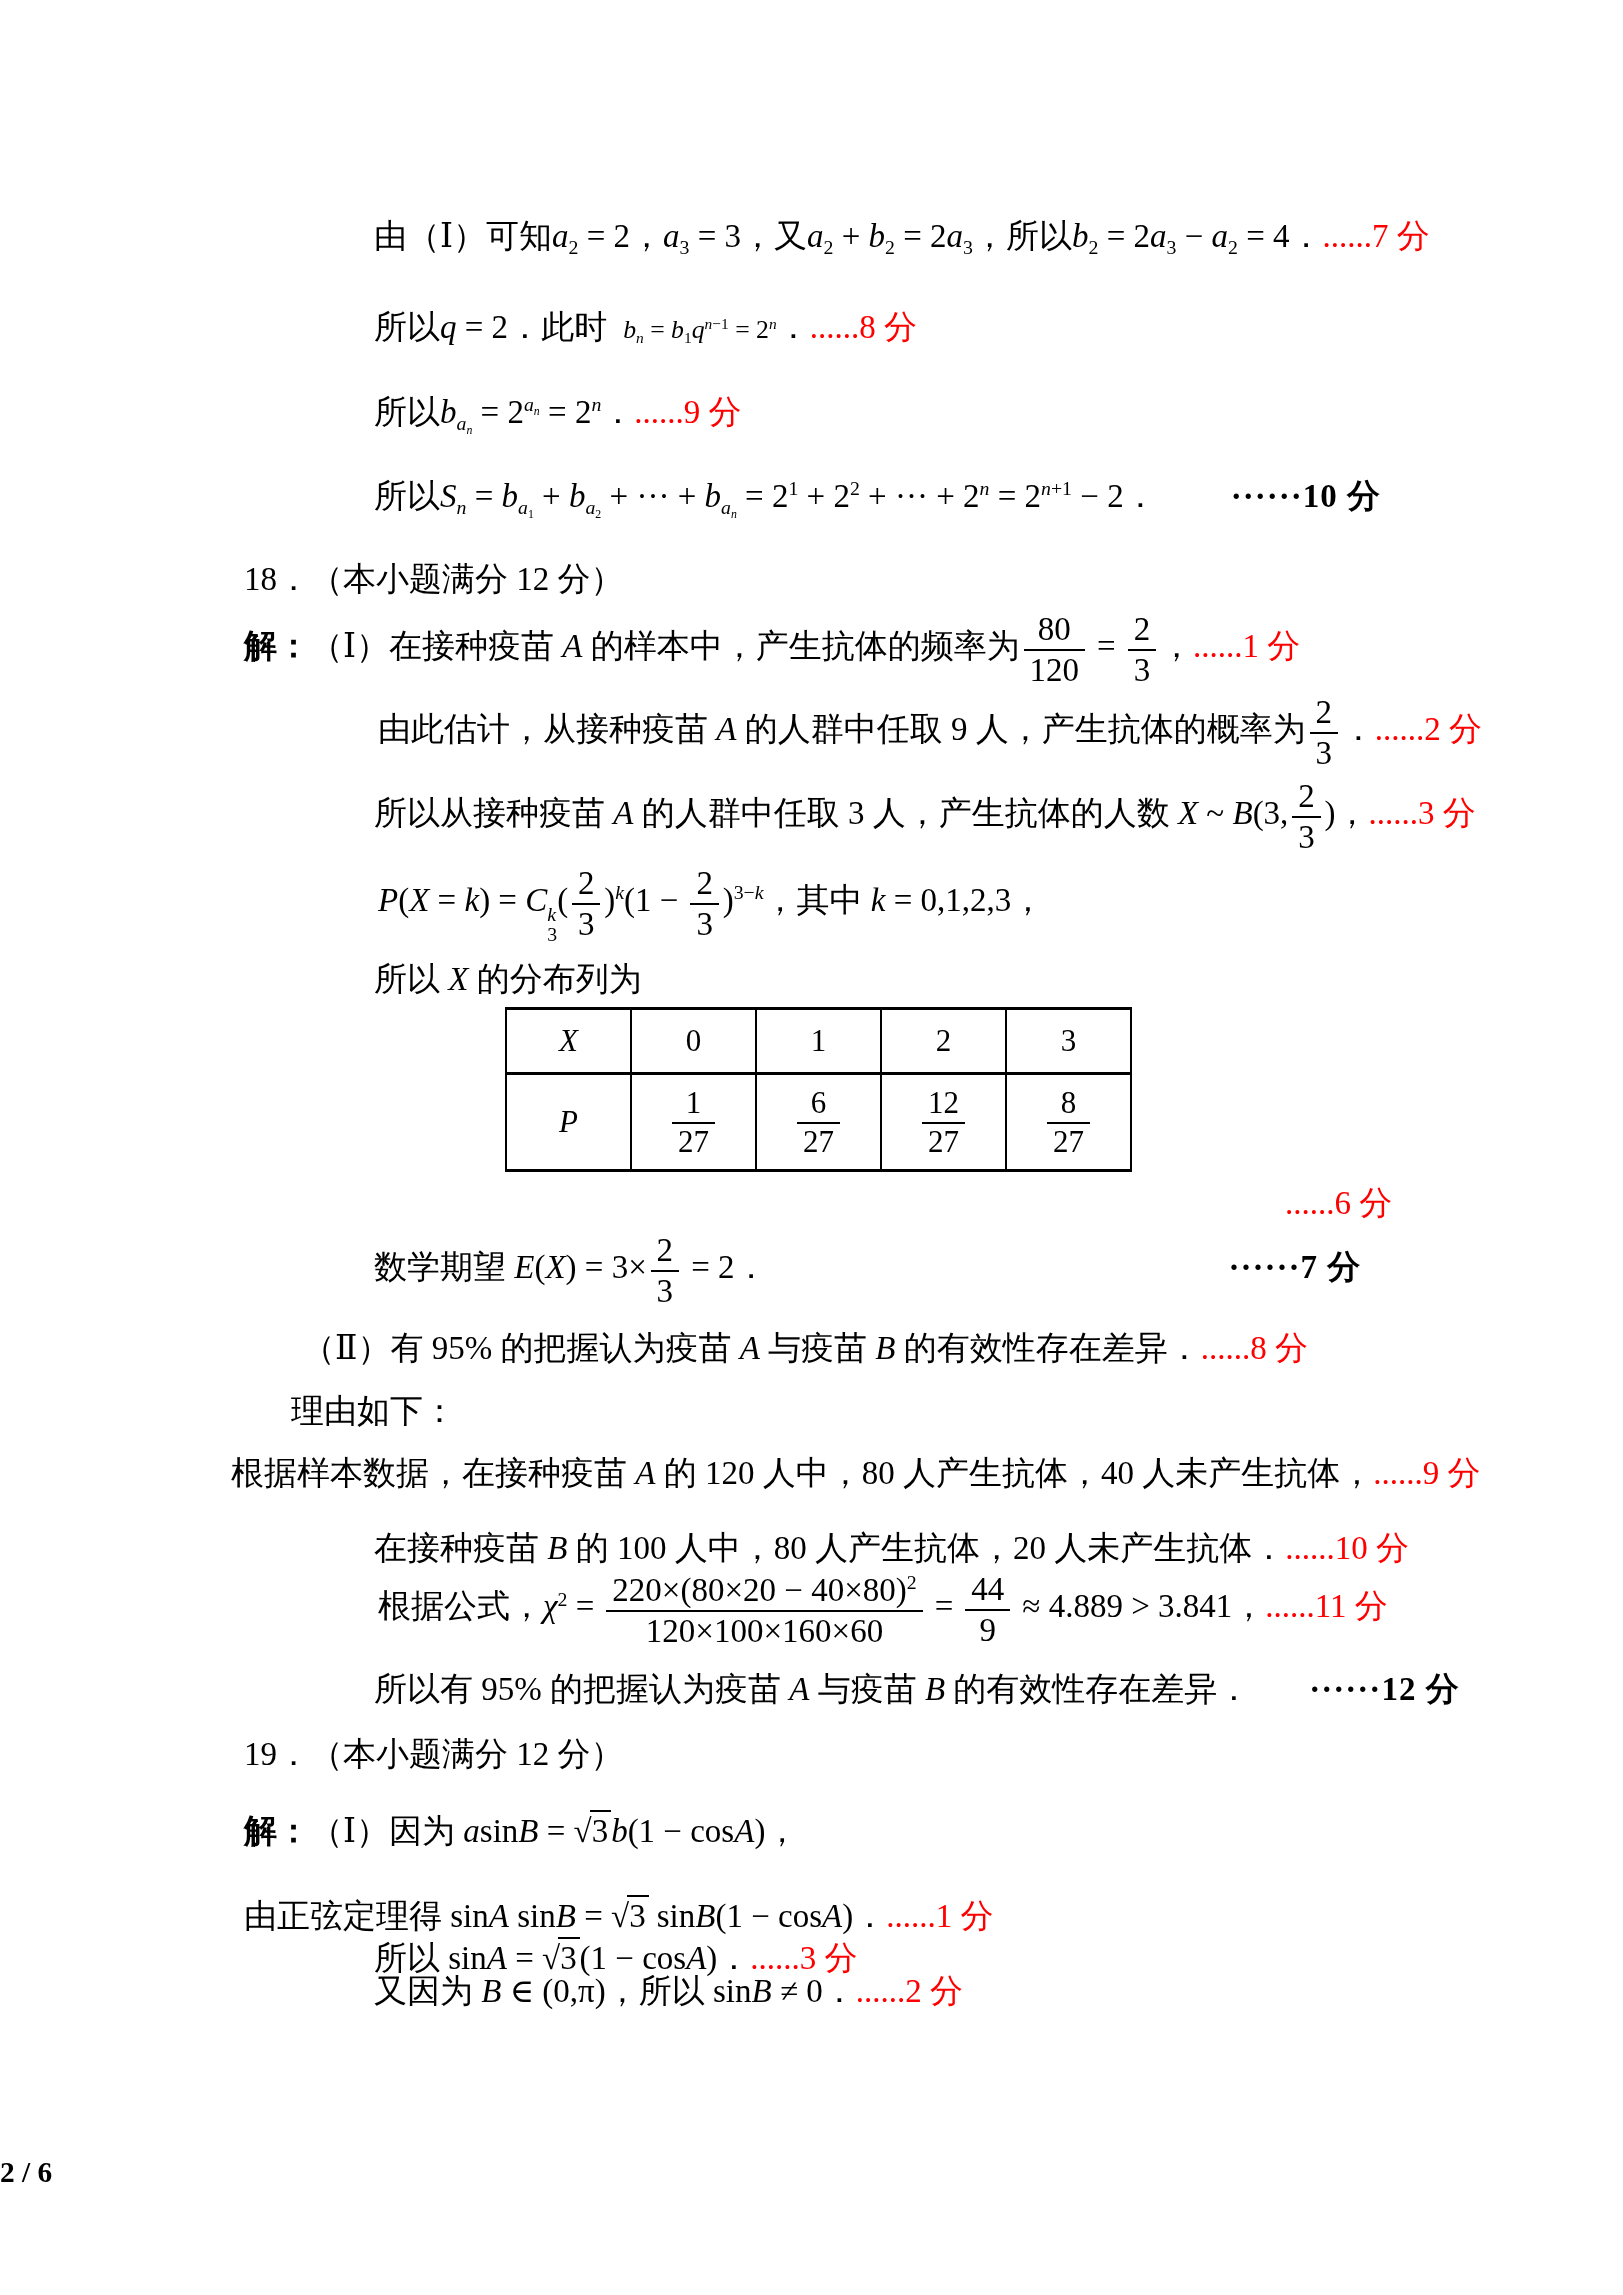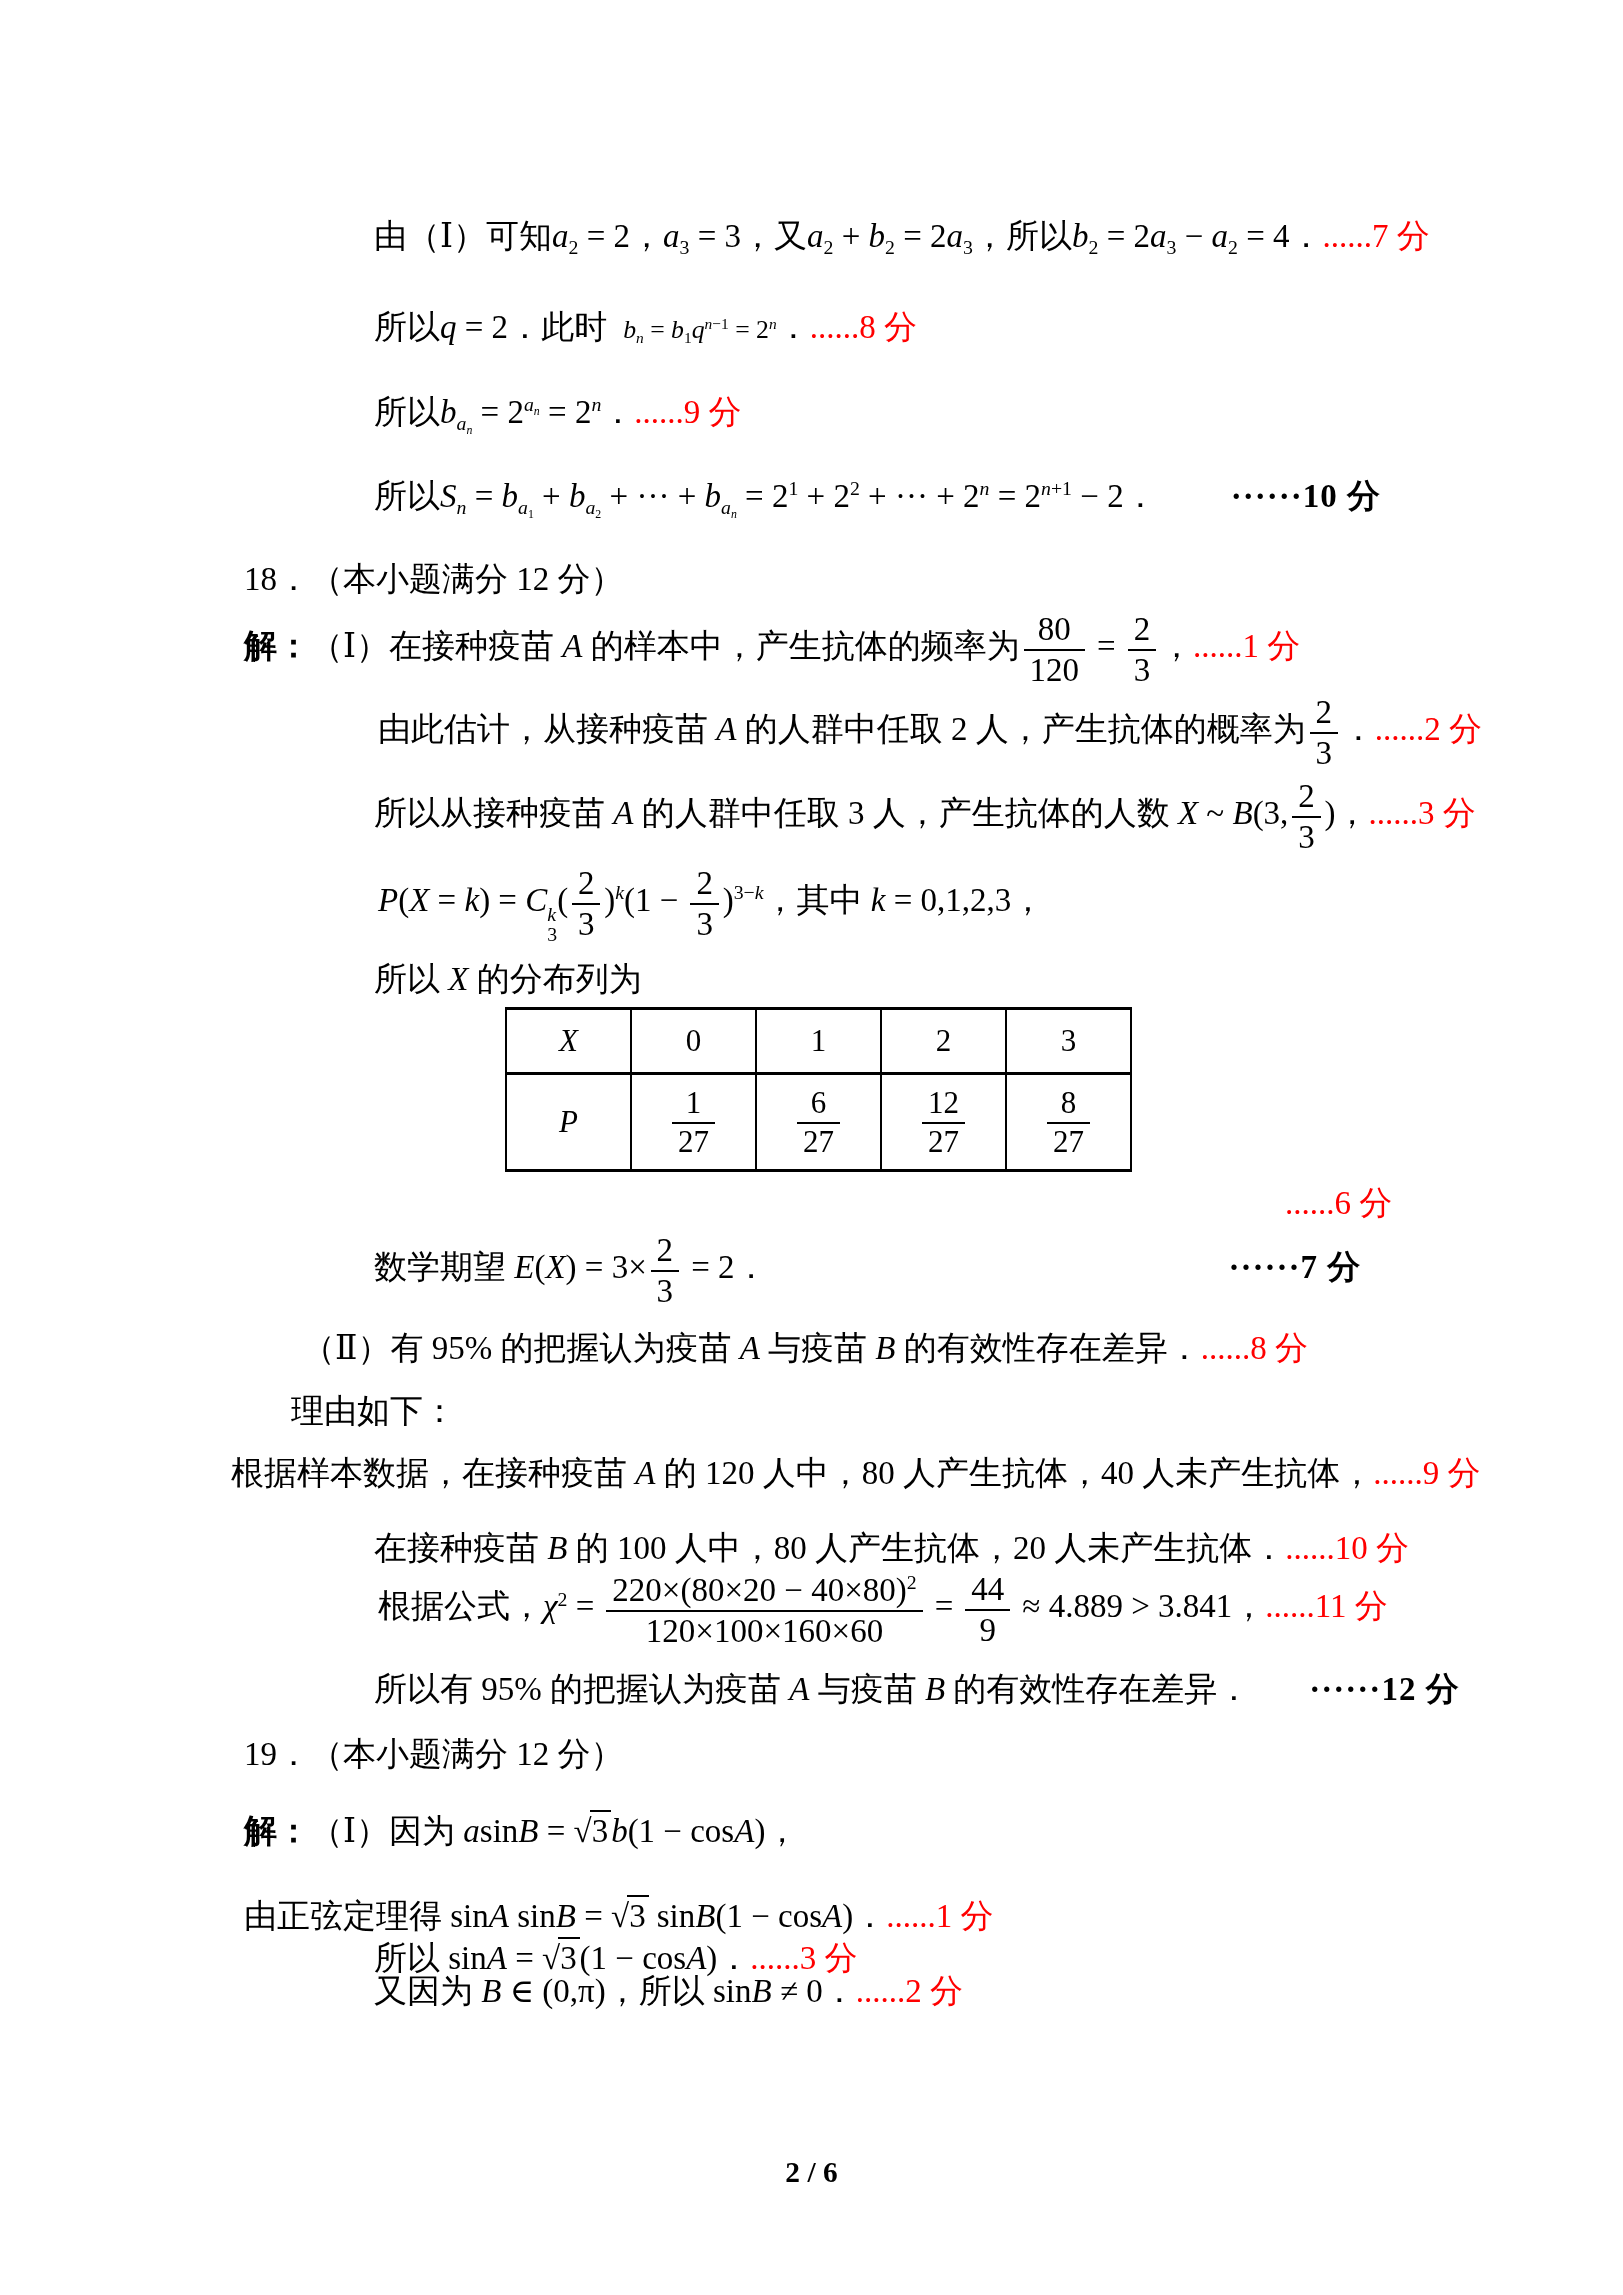--- a/index.html
+++ b/index.html
@@ -26,35 +26,35 @@
   .sqrt .rbody{display:inline-block;border-top:2.5px solid #000;padding:0 2.9px 0 2px;}
   .gap{display:inline-block;}
   .score.red{color:var(--score-red,#ff0000);}
   .score.bk{font-weight:bold;letter-spacing:1px;}
   .dist-table{position:absolute;border-collapse:collapse;background:#fff;}
   .dist-table td{border:2px solid #000;border-top-width:3.4px;border-bottom-width:3.4px;
                  text-align:center;vertical-align:middle;font-size:31px;padding:0;width:123px;}
   .dist-table tr.hdr td{height:62px;}
   .dist-table tr.prob td{height:94px;}
   .dist-table td.lbl{font-style:italic;}
-  .footer{position:absolute;top:2156px;left:0;width:100%;text-align:center;
+  .footer{position:absolute;top:2156px;left:0;width:100%;
           font-size:29.4px;font-weight:bold;}
 </style>
 </head>
 <body>
 
 <div class="page">
   <div>
       <div class="line" style="top: 217px; left: 374px;"><span class="cn">由（Ⅰ）可知</span><span class="it">a</span><span class="sub">2</span><span class="rm"> = 2</span><span class="cn">，</span><span class="it">a</span><span class="sub">3</span><span class="rm"> = 3</span><span class="cn">，又</span><span class="it">a</span><span class="sub">2</span><span class="rm"> + </span><span class="it">b</span><span class="sub">2</span><span class="rm"> = 2</span><span class="it">a</span><span class="sub">3</span><span class="cn">，所以</span><span class="it">b</span><span class="sub">2</span><span class="rm"> = 2</span><span class="it">a</span><span class="sub">3</span><span class="rm"> − </span><span class="it">a</span><span class="sub">2</span><span class="rm"> = 4</span><span class="cn">．</span><span class="score red">......7 分</span></div>
       <div class="line" style="top: 308px; left: 374px;"><span class="cn">所以</span><span class="it">q</span><span class="rm"> = 2</span><span class="cn">．此时</span><span class="sm"><span class="it">b</span><span class="sub"><span class="it">n</span></span><span class="rm"> = </span><span class="it">b</span><span class="sub">1</span><span class="it">q</span><span class="sup"><span class="it">n</span><span class="rm">−1</span></span><span class="rm"> = 2</span><span class="sup"><span class="it">n</span></span></span><span class="cn">．</span><span class="score red">......8 分</span></div>
       <div class="line" style="top: 393px; left: 374px;"><span class="cn">所以</span><span class="it">b</span><span class="sub"><span class="it">a</span><span class="sub"><span class="it">n</span></span></span><span class="rm"> = 2</span><span class="sup"><span class="it">a</span><span class="sub"><span class="it">n</span></span></span><span class="rm"> = 2</span><span class="sup"><span class="it">n</span></span><span class="cn">．</span><span class="score red">......9 分</span></div>
       <div class="line" style="top: 477px; left: 374px;"><span class="cn">所以</span><span class="it">S</span><span class="sub"><span class="it">n</span></span><span class="rm"> = </span><span class="it">b</span><span class="sub"><span class="it">a</span><span class="sub">1</span></span><span class="rm"> + </span><span class="it">b</span><span class="sub"><span class="it">a</span><span class="sub">2</span></span><span class="rm"> + ··· + </span><span class="it">b</span><span class="sub"><span class="it">a</span><span class="sub"><span class="it">n</span></span></span><span class="rm"> = 2</span><span class="sup">1</span><span class="rm"> + 2</span><span class="sup">2</span><span class="rm"> + ··· + 2</span><span class="sup"><span class="it">n</span></span><span class="rm"> = 2</span><span class="sup"><span class="it">n</span><span class="rm">+1</span></span><span class="rm"> − 2</span><span class="cn">．</span><span class="gap" style="width: 74px;"></span><span class="score bk">······10 分</span></div>
       <div class="line" style="top: 560px; left: 244px;"><span class="cn">18．（本小题满分 12 分）</span></div>
       <div class="line" style="top: 611px; left: 244px;"><span class="cn b">解：</span><span class="cn">（Ⅰ）在接种疫苗 </span><span class="it">A</span><span class="cn"> 的样本中，产生抗体的频率为</span><span class="frac"><span class="fn">80</span><span class="fd">120</span></span><span class="rm"> = </span><span class="frac"><span class="fn">2</span><span class="fd">3</span></span><span class="cn">，</span><span class="score red">......1 分</span></div>
-      <div class="line" style="top: 694px; left: 378px;"><span class="cn">由此估计，从接种疫苗 </span><span class="it">A</span><span class="cn"> 的人群中任取 2 人，产生抗体的概率为</span><span class="frac"><span class="fn">2</span><span class="fd">3</span></span><span class="cn">．</span><span class="score red">......2 分</span></div>
+      <div class="line" style="top: 694px; left: 378px;"><span class="cn">由此估计，从接种疫苗 </span><span class="it">A</span><span class="cn"> 的人群中任取 9 人，产生抗体的概率为</span><span class="frac"><span class="fn">2</span><span class="fd">3</span></span><span class="cn">．</span><span class="score red">......2 分</span></div>
       <div class="line" style="top: 778px; left: 374px;"><span class="cn">所以从接种疫苗 </span><span class="it">A</span><span class="cn"> 的人群中任取 3 人，产生抗体的人数 </span><span class="it">X</span><span class="rm"> ~ </span><span class="it">B</span><span class="rm">(3,</span><span class="frac"><span class="fn">2</span><span class="fd">3</span></span><span class="rm">)</span><span class="cn">，</span><span class="score red">......3 分</span></div>
       <div class="line" style="top: 865px; left: 378px;"><span class="it">P</span><span class="rm">(</span><span class="it">X</span><span class="rm"> = </span><span class="it">k</span><span class="rm">) = </span><span class="it">C</span><span class="ss"><span class="ss-sup"><span class="it">k</span></span><span class="ss-sub">3</span></span><span class="rm">(</span><span class="frac"><span class="fn">2</span><span class="fd">3</span></span><span class="rm">)</span><span class="sup"><span class="it">k</span></span><span class="rm">(1 − </span><span class="frac"><span class="fn">2</span><span class="fd">3</span></span><span class="rm">)</span><span class="sup"><span class="rm">3−</span><span class="it">k</span></span><span class="cn">，其中 </span><span class="it">k</span><span class="rm"> = 0,1,2,3</span><span class="cn">，</span></div>
       <div class="line" style="top: 960px; left: 374px;"><span class="cn">所以 </span><span class="it">X</span><span class="cn"> 的分布列为</span></div>
       <div class="line" style="top: 1184px; left: 1285px;"><span class="score red">......6 分</span></div>
       <div class="line" style="top: 1232px; left: 374px;"><span class="cn">数学期望 </span><span class="it">E</span><span class="rm">(</span><span class="it">X</span><span class="rm">) = 3×</span><span class="frac"><span class="fn">2</span><span class="fd">3</span></span><span class="rm"> = 2</span><span class="cn">．</span><span class="gap" style="width: 461px;"></span><span class="score bk">······7 分</span></div>
       <div class="line" style="top: 1329px; left: 302px;"><span class="cn">（Ⅱ）有 95% 的把握认为疫苗 </span><span class="it">A</span><span class="cn"> 与疫苗 </span><span class="it">B</span><span class="cn"> 的有效性存在差异．</span><span class="score red">......8 分</span></div>
       <div class="line" style="top: 1392px; left: 291px;"><span class="cn">理由如下：</span></div>
       <div class="line" style="top: 1454px; left: 231px;"><span class="cn">根据样本数据，在接种疫苗 </span><span class="it">A</span><span class="cn"> 的 120 人中，80 人产生抗体，40 人未产生抗体，</span><span class="score red">......9 分</span></div>
       <div class="line" style="top: 1529px; left: 374px;"><span class="cn">在接种疫苗 </span><span class="it">B</span><span class="cn"> 的 100 人中，80 人产生抗体，20 人未产生抗体．</span><span class="score red">......10 分</span></div>
       <div class="line" style="top: 1571px; left: 378px;"><span class="cn">根据公式，</span><span class="it">χ</span><span class="sup">2</span><span class="rm"> = </span><span class="frac"><span class="fn"><span class="rm">220×(80×20 − 40×80)</span><span class="sup">2</span></span><span class="fd">120×100×160×60</span></span><span class="rm"> = </span><span class="frac"><span class="fn">44</span><span class="fd">9</span></span><span class="rm"> ≈ 4.889 &gt; 3.841</span><span class="cn">，</span><span class="score red">......11 分</span></div>

